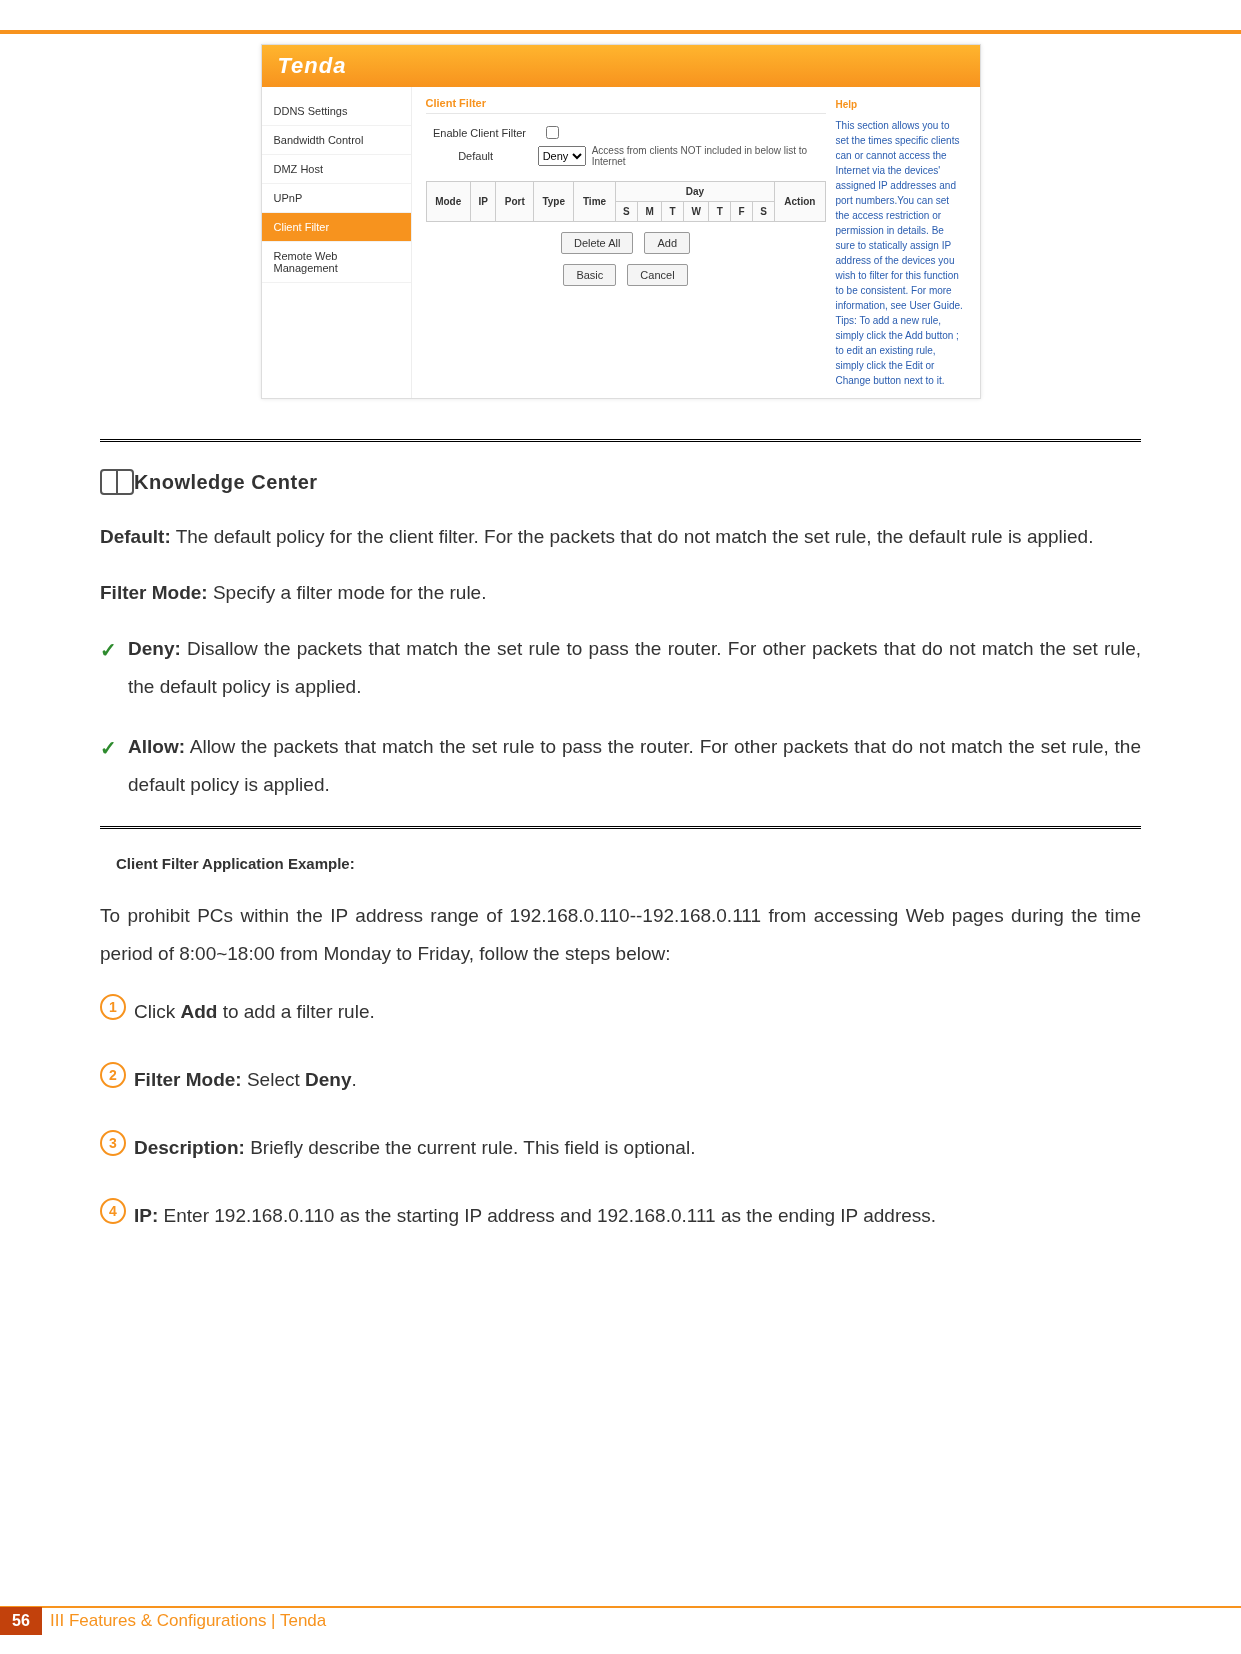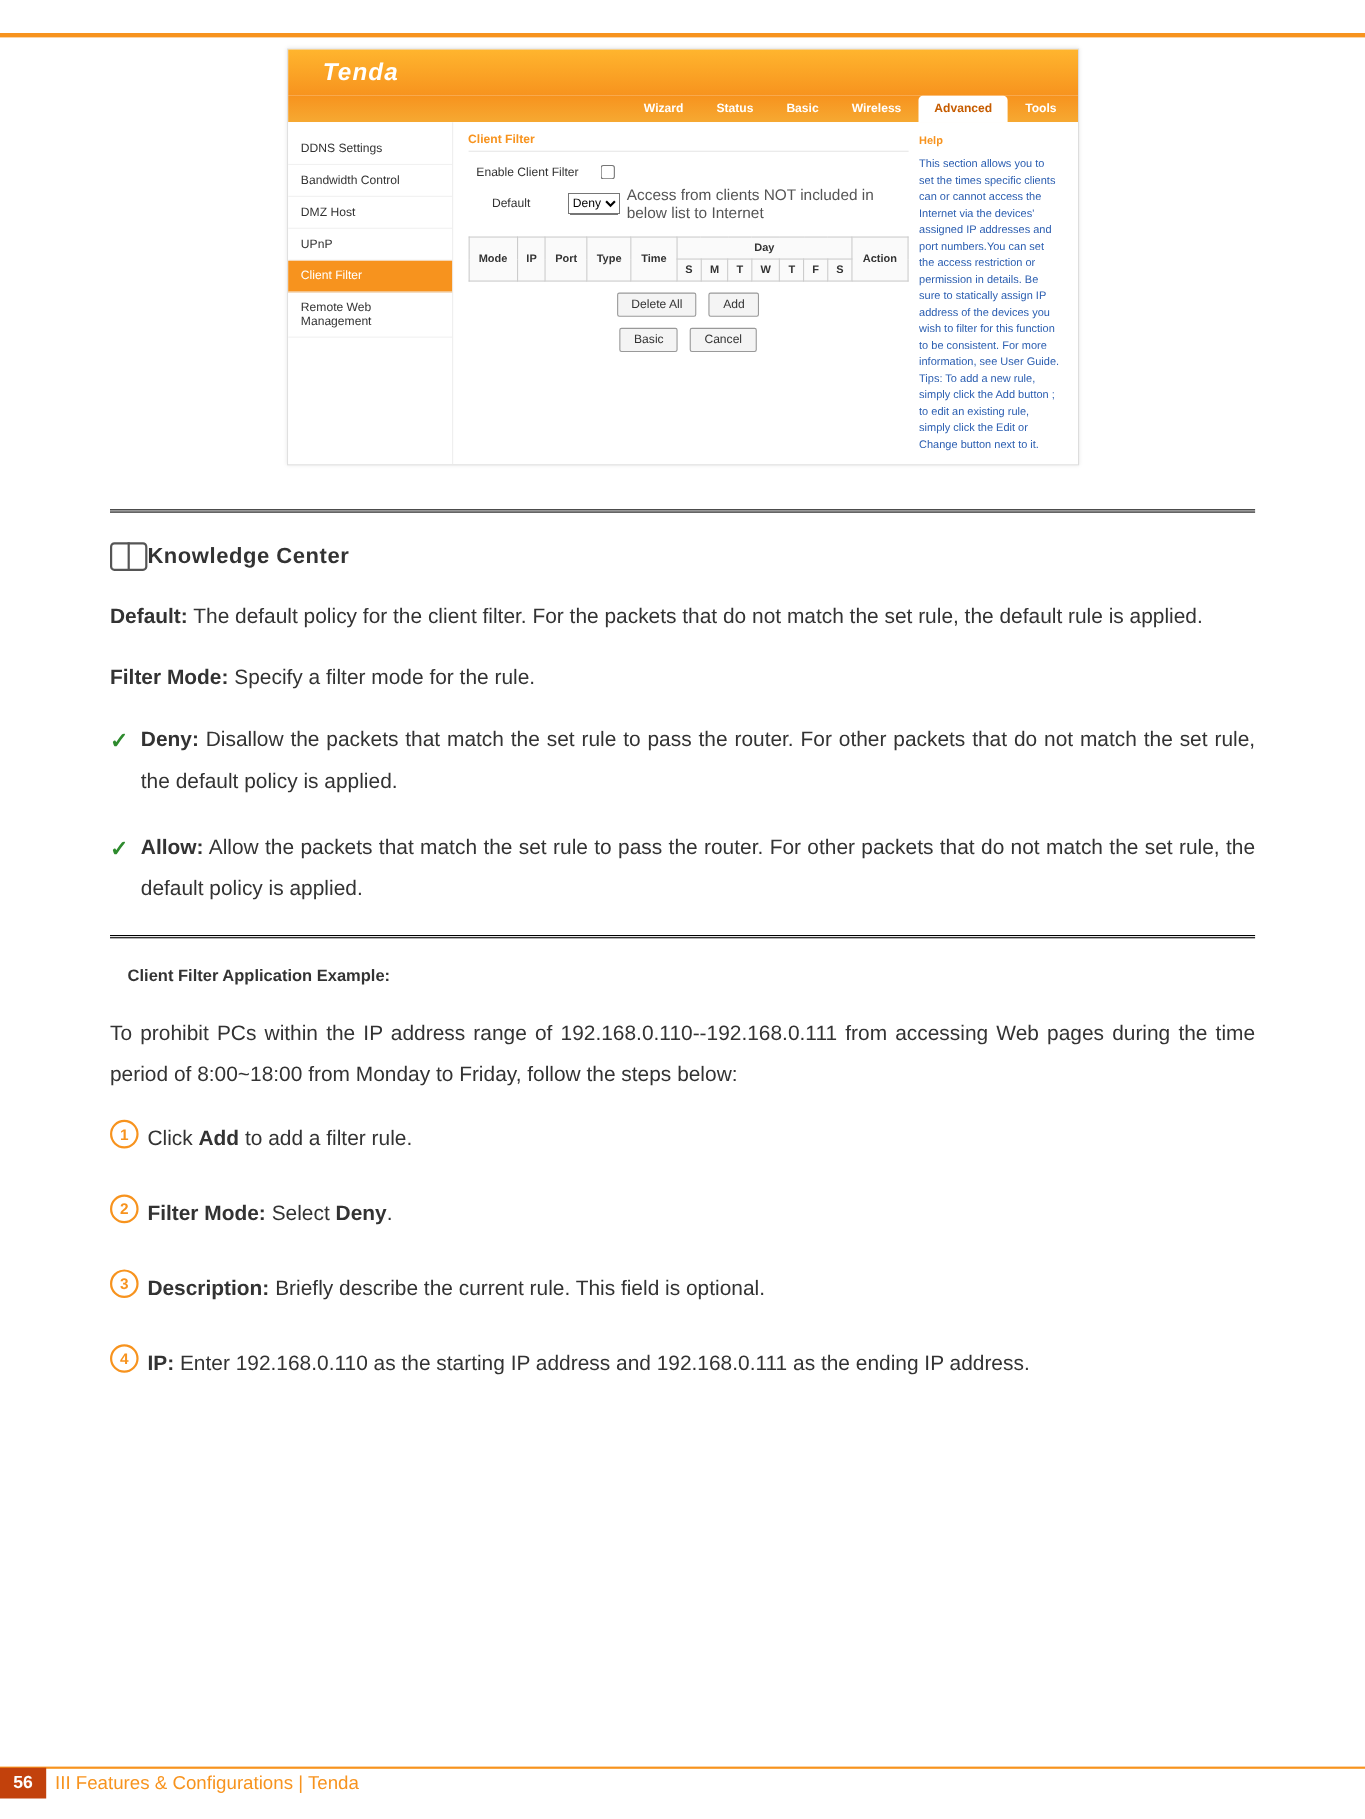--- a/index.html
+++ b/index.html
@@ -1,38 +1,38 @@
 <!DOCTYPE html>
 <html><head>
 <meta charset="utf-8">
 <style>
   * { box-sizing: border-box; margin: 0; padding: 0; }
   body { width: 1241px; height: 1654px; font-family: Arial, Helvetica, sans-serif; background: #fff; color: #333; position: relative; }
   .top-rule { height: 4px; background: #f7931e; margin: 30px 0 0 0; }
   .page { padding: 10px 100px 0 100px; }
   
   .router { width: 720px; margin: 0 auto 40px auto; border: 1px solid #ddd; box-shadow: 0 0 4px rgba(0,0,0,.1); font-size: 11px; }
-  .r-header { background: linear-gradient(#ffb52e, #f7931e); height: 42px; display:flex; align-items:center; padding-left:32px; }
+  .r-header { background: linear-gradient(#ffb52e, #f7931e); height: 42px; display:flex; align-items:center; padding-left:16px; }
   .r-logo { color:#fff; font-style:italic; font-weight:bold; font-size:22px; letter-spacing:1px; }
   .r-tabs { display:flex; justify-content:flex-end; background: linear-gradient(#f7931e,#f6a932); padding:0 4px; }
   .r-tab { padding:6px 14px; color:#fff; font-weight:bold; font-size:11px; border-radius:4px 4px 0 0; margin:0 1px; cursor:pointer; }
   .r-tab.active { background:#fff; color:#c65c00; }
   .r-body { display:flex; min-height: 300px; background:#fff; }
   .r-side { width: 150px; border-right:1px solid #eee; padding:10px 0; }
   .r-side .item { padding:8px 12px; font-size:11px; color:#333; border-bottom:1px solid #f1f1f1; cursor:pointer; }
   .r-side .item.active { background:#f7931e; color:#fff; }
   .r-main { flex:1; padding:10px 14px; display:flex; }
   .r-form { flex: 1; }
   .r-help { width: 140px; font-size:10px; color:#2a5db0; line-height:1.5; padding-left:10px; }
   .r-help .h-title { color:#f7931e; font-weight:bold; margin-bottom:6px; }
   .section-title { color:#f7931e; font-weight:bold; border-bottom:1px solid #e6e6e6; padding-bottom:4px; margin-bottom:12px; }
   .form-row { display:flex; align-items:center; margin:6px 0; }
   .form-row .lbl { width:120px; text-align:center; padding-right:12px; color:#333; }
   .form-row select { font-size:11px; height:20px; }
-  .note { font-size:14px; color:#555; margin-left:6px; }
+  .note { font-size:10px; color:#555; margin-left:6px; }
   table.rules { border-collapse:collapse; width:100%; margin-top:14px; }
   table.rules th, table.rules td { border:1px solid #ccc; padding:4px 6px; font-size:10px; text-align:center; background:#fafafa; }
   .btnrow { text-align:center; margin-top:10px; }
   .btn { display:inline-block; padding:4px 12px; border:1px solid #999; background:#f4f4f4; font-size:11px; margin:0 4px; border-radius:2px; cursor:pointer; }
   
   .doc { font-size: 19px; line-height: 2.0; color:#333; }
   .hr-dbl { border-top:3px double #000; margin: 14px 0 20px 0; }
   .kc-row { display:flex; align-items:center; gap:0; margin: 12px 0 16px 0; }
   .kc-icon { width:34px; height:26px; border:2px solid #555; border-radius:4px; position:relative; }
   .kc-icon::before { content:""; position:absolute; left:50%; top:-2px; bottom:-2px; width:2px; background:#555; transform:translateX(-50%); }
@@ -53,28 +53,20 @@
 </head>
 <body>
 
 <div class="top-rule"></div>
 
 <div class="page">
 
   <div class="router">
     <div class="r-header">
       <span class="r-logo">Tenda</span>
-    </div>
-    <div class="r-tabs">
-      <div class="r-tab">Wizard</div>
-      <div class="r-tab">Status</div>
-      <div class="r-tab">Basic</div>
-      <div class="r-tab">Wireless</div>
-      <div class="r-tab active">Advanced</div>
-      <div class="r-tab">Tools</div>
     </div>
     <div class="r-body">
       <div class="r-side">
         <div class="item">DDNS Settings</div>
         <div class="item">Bandwidth Control</div>
         <div class="item">DMZ Host</div>
         <div class="item">UPnP</div>
         <div class="item active">Client Filter</div>
         <div class="item">Remote Web Management</div>
       </div>

